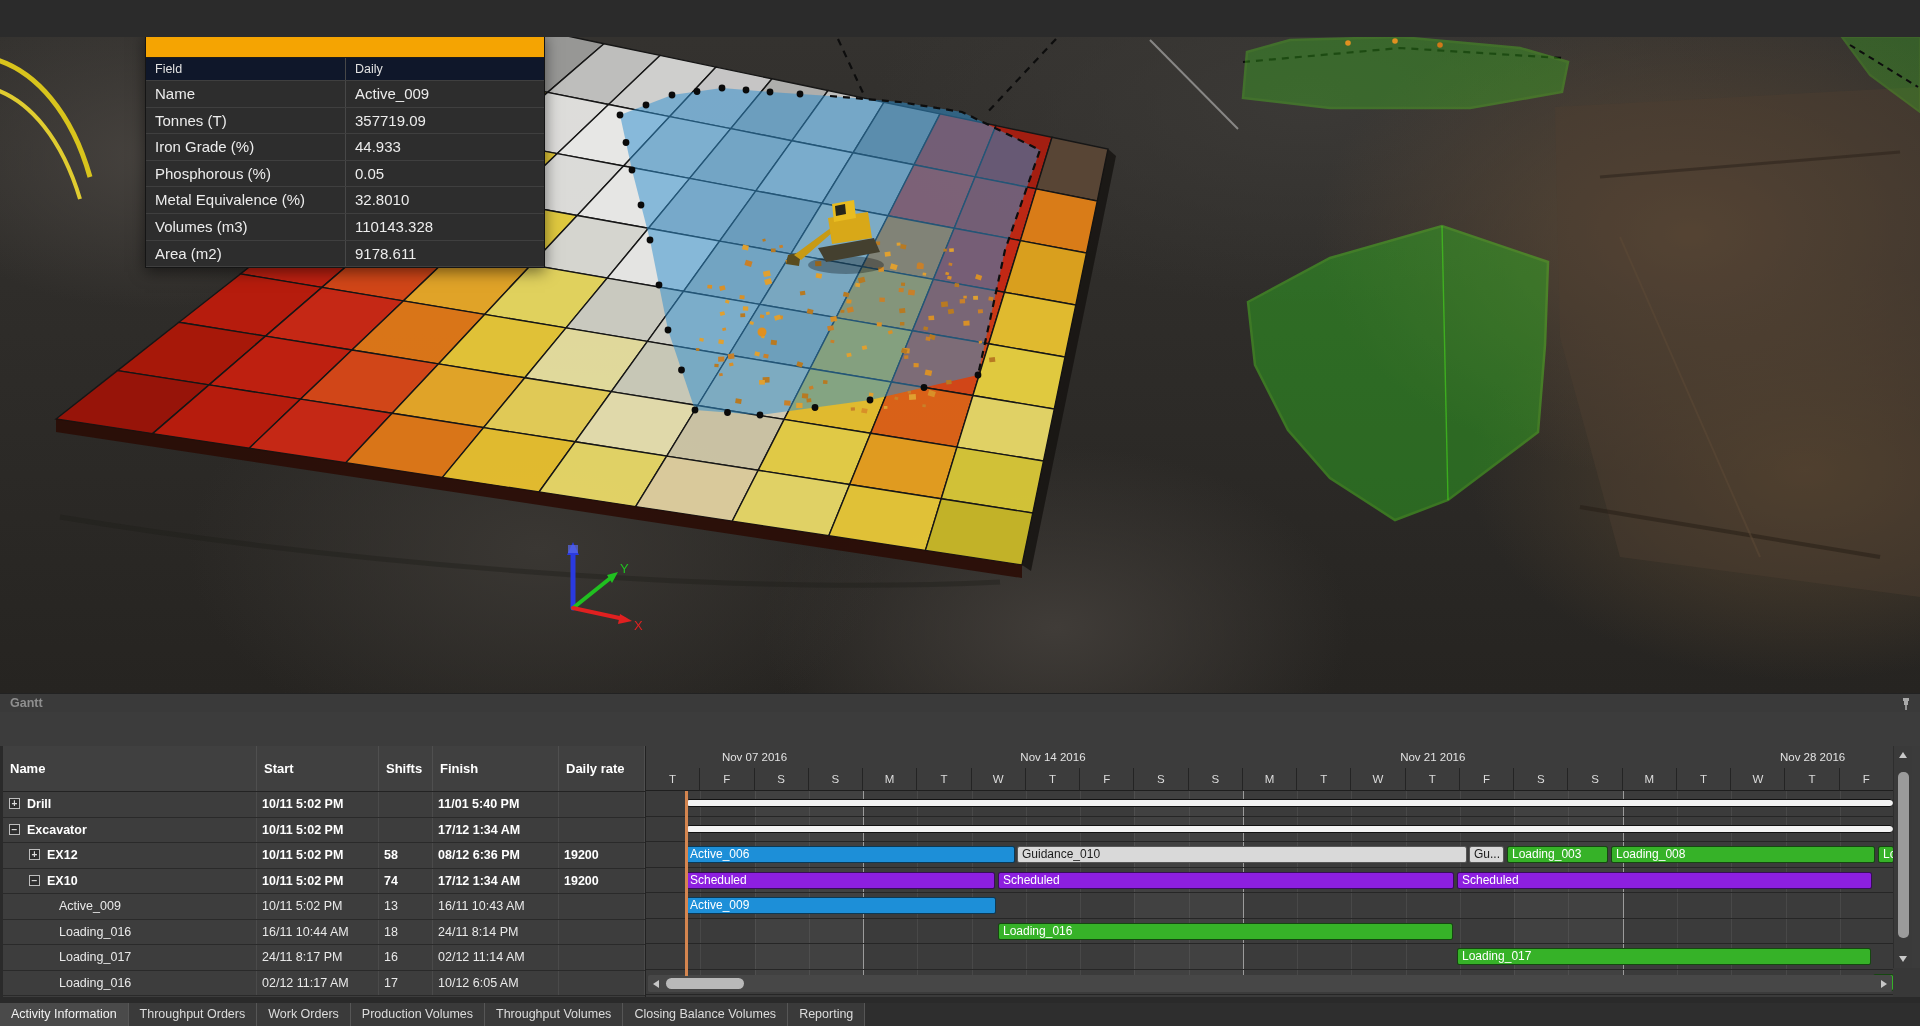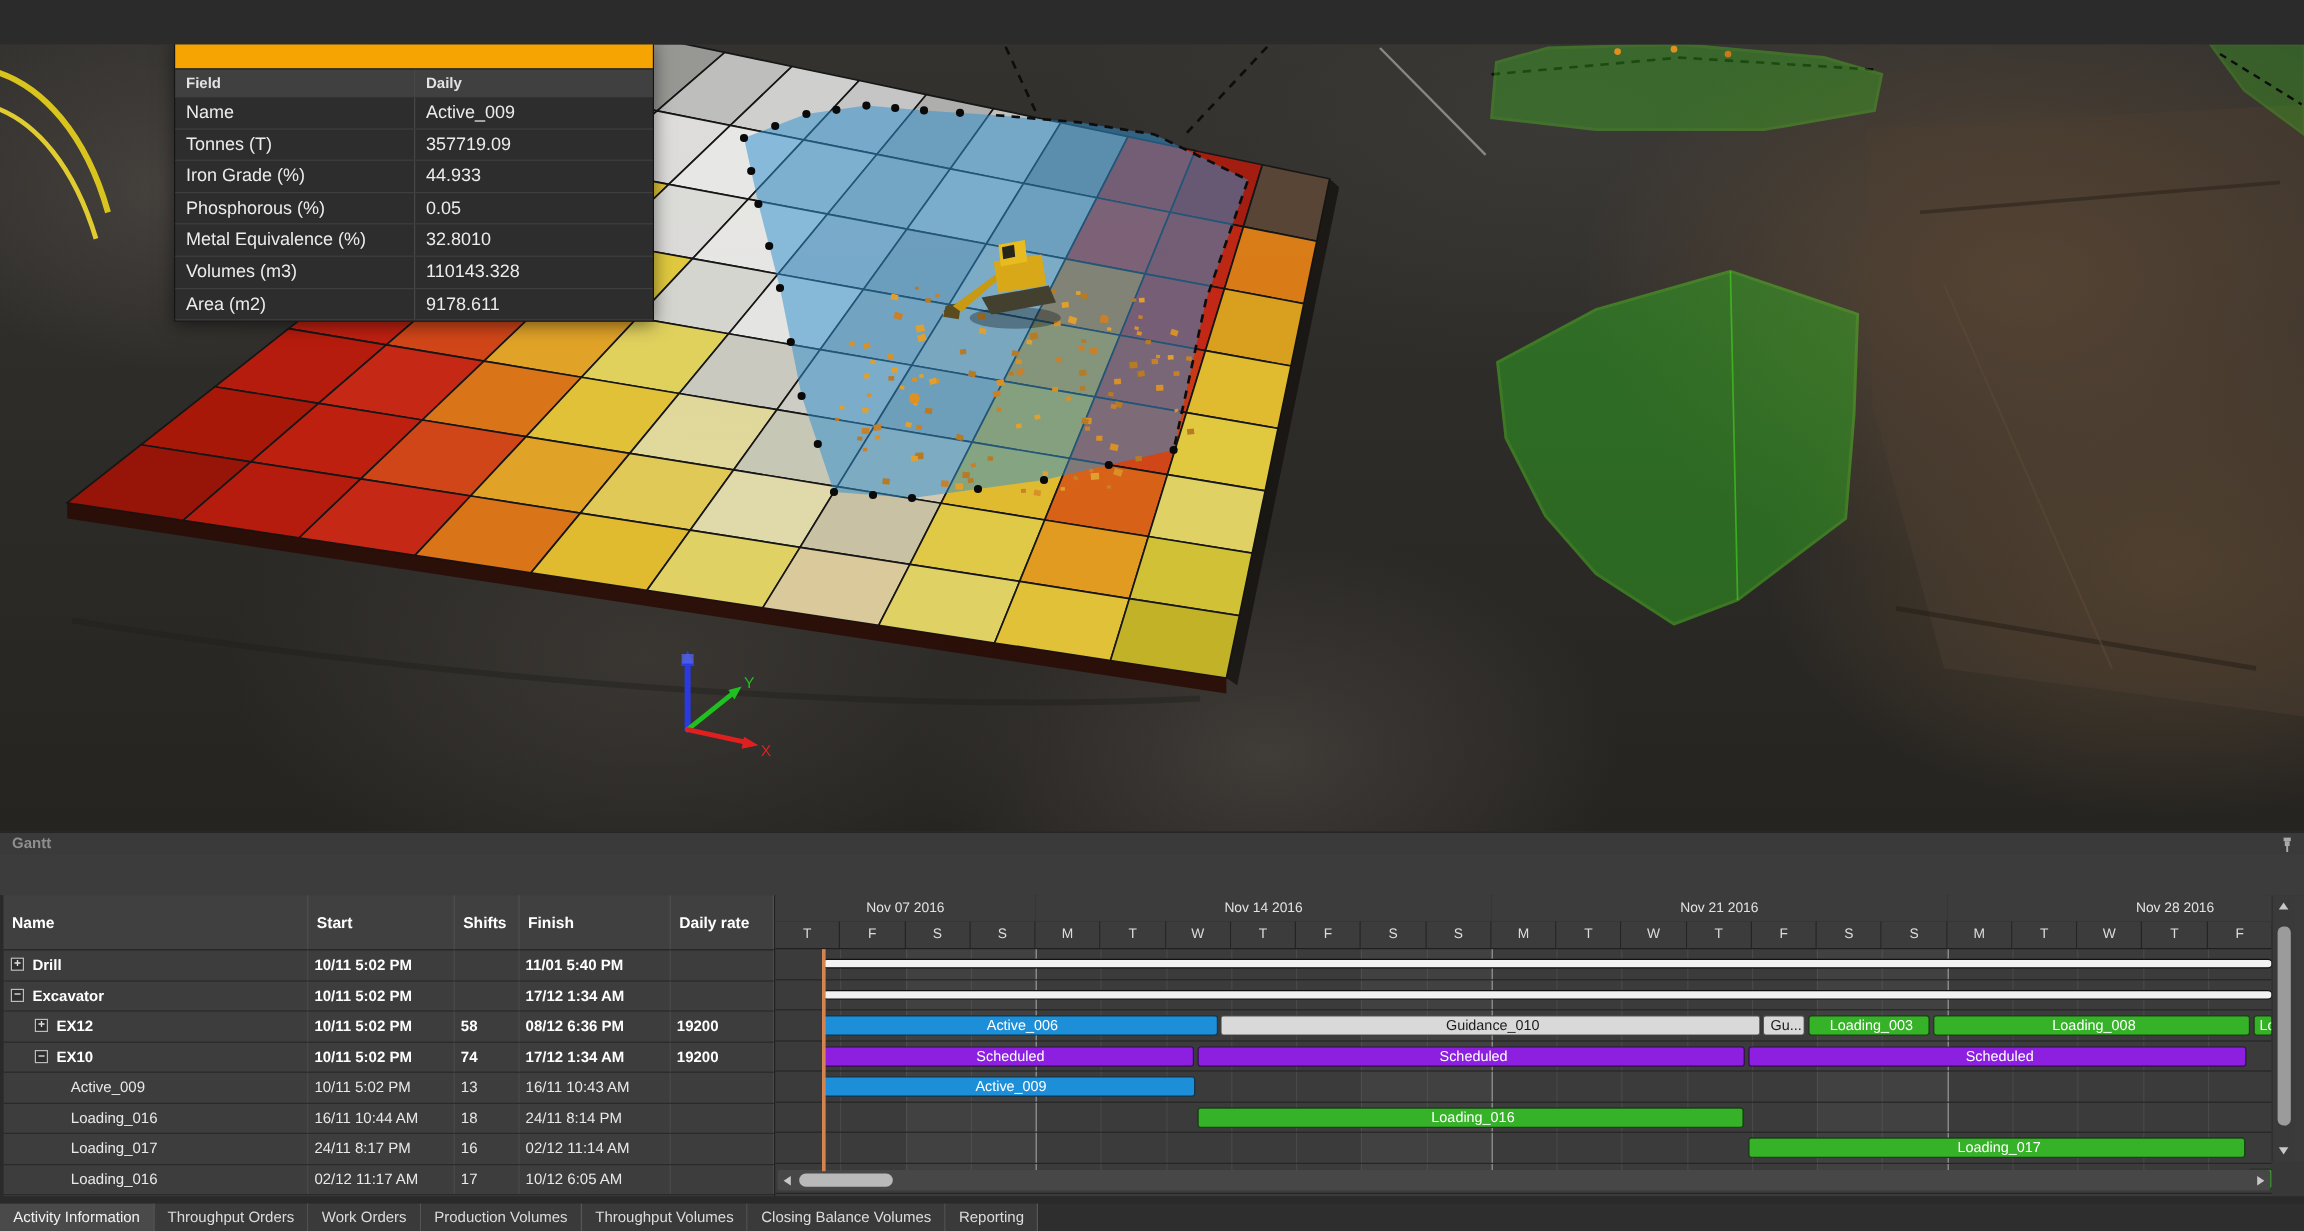--- a/index.html
+++ b/index.html
@@ -29,21 +29,21 @@
 
   
   .tooltip{left:145px;top:-5px;width:398px;background:#2d2d2d;border:1px solid #151515;
            box-shadow:0 4px 14px rgba(0,0,0,.5);z-index:30;}
   .tt-header{height:24px;}
   .tt-grid{border-top:1px solid #1d1d1d;}
   .tt-row{display:grid;grid-template-columns:200px 198px;height:25.6px;line-height:25.6px;
           border-bottom:1px solid #3f3f3f;font-size:15px;color:#ececec;}
   .tt-row>div{padding-left:9px;overflow:hidden;white-space:nowrap;}
   .tt-row>div:first-child{border-right:1px solid #474747;}
-  .tt-head{height:22px;line-height:22px;font-size:12.5px;font-weight:bold;background:#404040;color:#e2e2e2;}
+  .tt-head{height:22px;line-height:22px;font-size:12.5px;font-weight:normal;background:#0f172a;color:#e2e2e2;}
 
   
   .gantt-titlebar{left:0;top:693px;width:1920px;height:19px;background:#3a3a3a;border-top:1px solid #222;}
   .gantt-title{left:10px;top:2px;font-size:12.5px;font-weight:bold;color:#8f8f8f;}
   .gantt-toolbar{left:0;top:712px;width:1920px;height:34px;background:#3c3c3c;}
 
   .gantt-body{left:0;top:746px;width:1920px;height:251px;background:#3b3b3b;}
   
   .g-table{left:0;top:0;width:645px;height:251px;border-left:3px solid #2a2a2a;box-sizing:border-box;background:#3d3d3d;}
   .g-hrow,.g-row{display:grid;grid-template-columns:254px 122px 54px 126px 86px;}
@@ -56,21 +56,21 @@
   .g-row.bold>div{font-weight:bold;color:#fff;}
   .expander{position:absolute;top:6px;width:11px;height:11px;border:1px solid #bdbdbd;background:#2e2e2e;
             color:#ddd;font-size:10px;line-height:9px;text-align:center;box-sizing:border-box;}
   
   .g-chart{left:645px;top:0;width:1248px;height:251px;background:#3b3b3b;overflow:hidden;border-left:1px solid #222;}
   .week-cell{position:absolute;top:0;height:22px;background:#3c3c3c;border-right:1px solid #242424;
              border-bottom:1px solid #242424;overflow:hidden;}
   .week-label{position:absolute;top:0;height:22px;line-height:22px;font-size:11.5px;color:#e2e2e2;text-align:center;}
   .day-cell{position:absolute;top:22px;height:23px;line-height:23px;background:#3c3c3c;border-right:1px solid #242424;
             border-bottom:1px solid #1f1f1f;font-size:11.5px;color:#dcdcdc;text-align:center;box-sizing:border-box;}
-  .rows-area{position:absolute;left:0;top:45px;width:1248px;height:206px;text-align:center;}
+  .rows-area{position:absolute;left:0;top:45px;width:1248px;height:206px;}
   .day-line{position:absolute;top:0;height:185px;width:1px;background:rgba(255,255,255,.07);}
   .week-line{position:absolute;top:0;height:185px;width:1px;background:rgba(235,235,235,.55);}
   .wk-shade{position:absolute;top:0;height:185px;background:rgba(255,255,255,.035);}
   .row-sep{position:absolute;left:0;width:1248px;height:1px;background:#262626;}
   .bar{position:absolute;height:17px;border:1px solid rgba(0,0,0,.6);border-radius:2.5px;box-sizing:border-box;
        font-size:12px;line-height:15px;color:#fff;padding-left:4px;overflow:hidden;white-space:nowrap;}
   .bar.summary{height:8px;border-radius:4px;background:#f2f2f2;border:1px solid #111;}
   .now-line{position:absolute;width:3px;background:#d4854f;z-index:5;}
   
   .hscroll{position:absolute;left:2px;top:229px;width:1244px;height:17px;background:#474747;border-radius:2px;}

